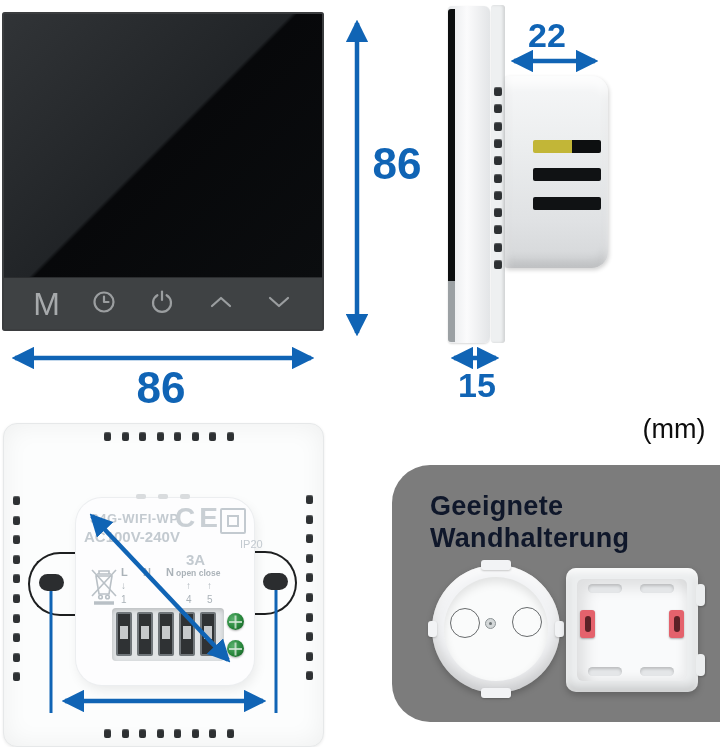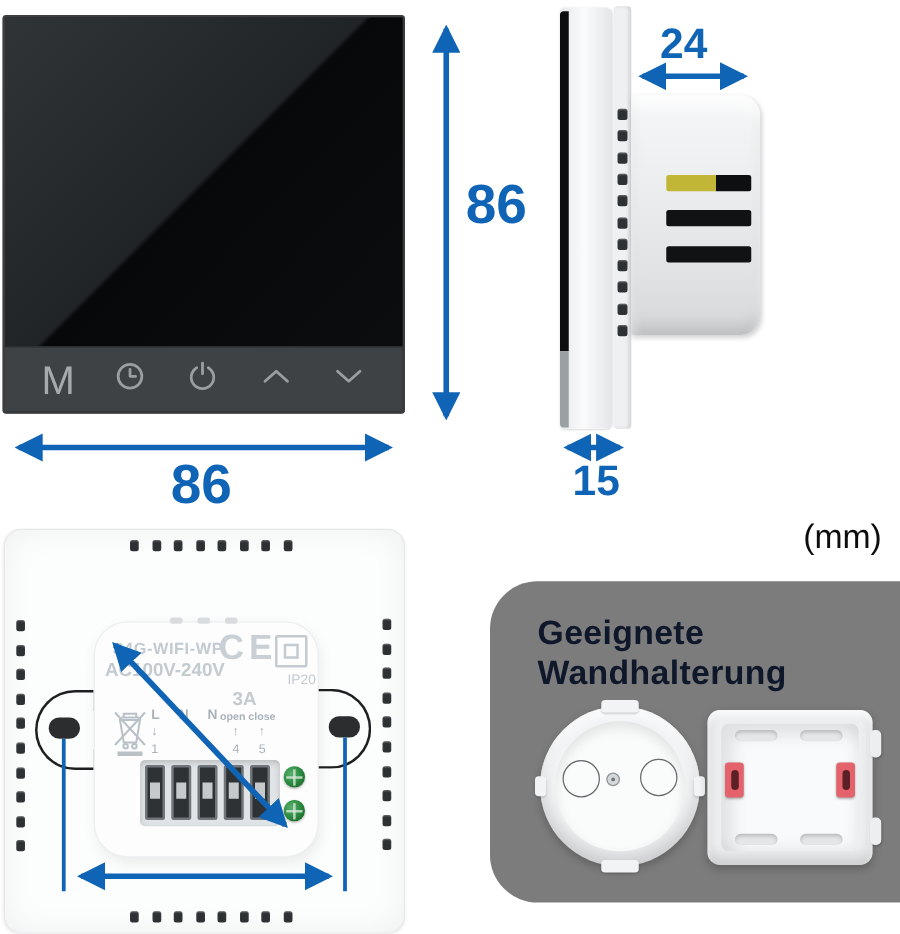--- a/index.html
+++ b/index.html
@@ -56,21 +56,21 @@
   .vent{position:absolute;background:#2e3133;border-radius:2px;box-shadow:inset 0 1px 1px rgba(255,255,255,.25);}
   #module{
     position:absolute;left:72px;top:74px;width:178px;height:187px;border-radius:26px;
     background:#fdfdfe;box-shadow:0 0 0 1px #eceef0, 2px 5px 12px rgba(0,0,0,.08);
   }
   #module .notch{position:absolute;top:-4px;width:10px;height:5px;background:#d9dcde;border-radius:2px;}
   .mod-txt{position:absolute;color:#c3cad0;line-height:1;white-space:nowrap;}
   .t-model{left:14px;top:14px;font-size:13px;font-weight:700;letter-spacing:.5px;}
   .t-volt{left:8px;top:31px;font-size:15px;font-weight:600;}
   .t-ce{left:99px;top:6px;font-size:28px;font-weight:600;letter-spacing:4px;color:#c9cfd4;}
-  .t-ip{left:142px;top:41px;font-size:11px;font-weight:400;padding-left:12px;}
+  .t-ip{left:152px;top:41px;font-size:11px;font-weight:400;padding-left:12px;}
   .t-3a{left:110px;top:54px;font-size:15px;font-weight:600;}
   .sqsq{position:absolute;left:144px;top:10px;width:22px;height:22px;border:2px solid #c3cad0;border-radius:2px;}
   .sqsq i{position:absolute;left:5px;top:5px;width:8px;height:8px;border:2px solid #c3cad0;display:block;}
   .weee{position:absolute;left:12px;top:66px;}
   .weee svg{stroke:#b9c0c6;fill:none;stroke-width:1.6;}
   .term-lab{position:absolute;top:69px;font-size:11px;font-weight:700;color:#aab2b8;line-height:1;}
   .term-sm{position:absolute;font-size:10px;color:#aab2b8;line-height:1;}
   .oc{left:100px;top:71px;font-size:8.5px;font-weight:600;text-align:right;}
   #recess{position:absolute;left:36px;top:110px;width:112px;height:53px;background:#e1e4e6;border-radius:4px;
     box-shadow:inset 0 2px 5px rgba(0,0,0,.18);}
@@ -323,17 +323,17 @@
     <line x1="514" y1="61" x2="595" y2="61" stroke-width="4.5" marker-start="url(#ah)" marker-end="url(#ah)"></line>
     <line x1="454" y1="358" x2="496" y2="358" stroke-width="4.5" marker-start="url(#ah)" marker-end="url(#ah)"></line>
     <line x1="92" y1="516" x2="228" y2="660" stroke-width="4.5" marker-start="url(#ah)" marker-end="url(#ah)"></line>
     <line x1="65" y1="701" x2="263" y2="701" stroke-width="4.5" marker-start="url(#ah)" marker-end="url(#ah)"></line>
     <line x1="51" y1="591" x2="51" y2="713" stroke-width="3"></line>
     <line x1="276" y1="590" x2="276" y2="713" stroke-width="3"></line>
   </svg>
 
   <div class="dim f40" style="left:397px;top:142px;">86</div>
   <div class="dim f40" style="left:161px;top:366px;">86</div>
-  <div class="dim f34" style="left:547px;top:18px;">24</div>
+  <div class="dim f34" style="left:547px;top:18px;">22</div>
   <div class="dim f34" style="left:477px;top:368px;">15</div>
   <div id="mm" style="left:674px;top:416px;">(mm)</div>
 
 </div>
 
 </body></html>

